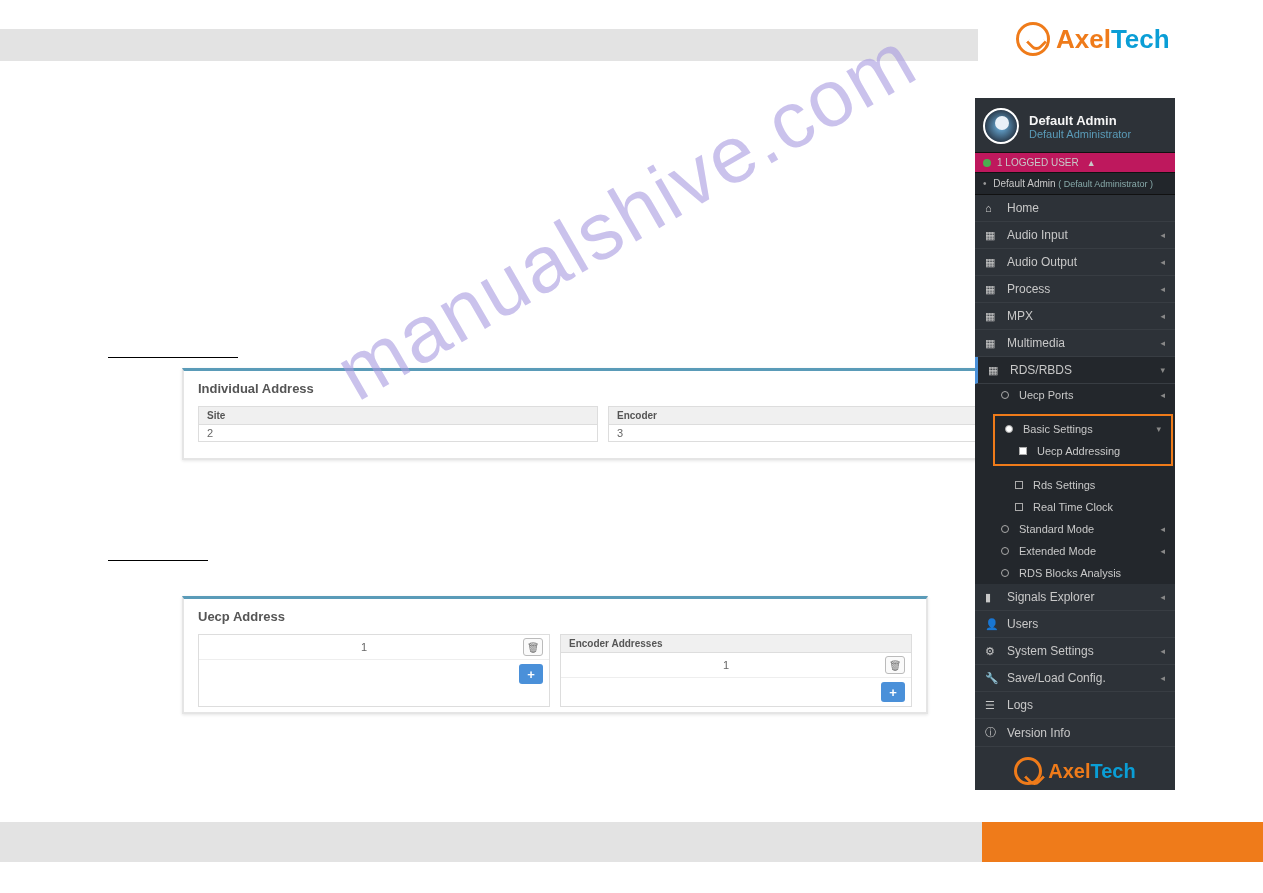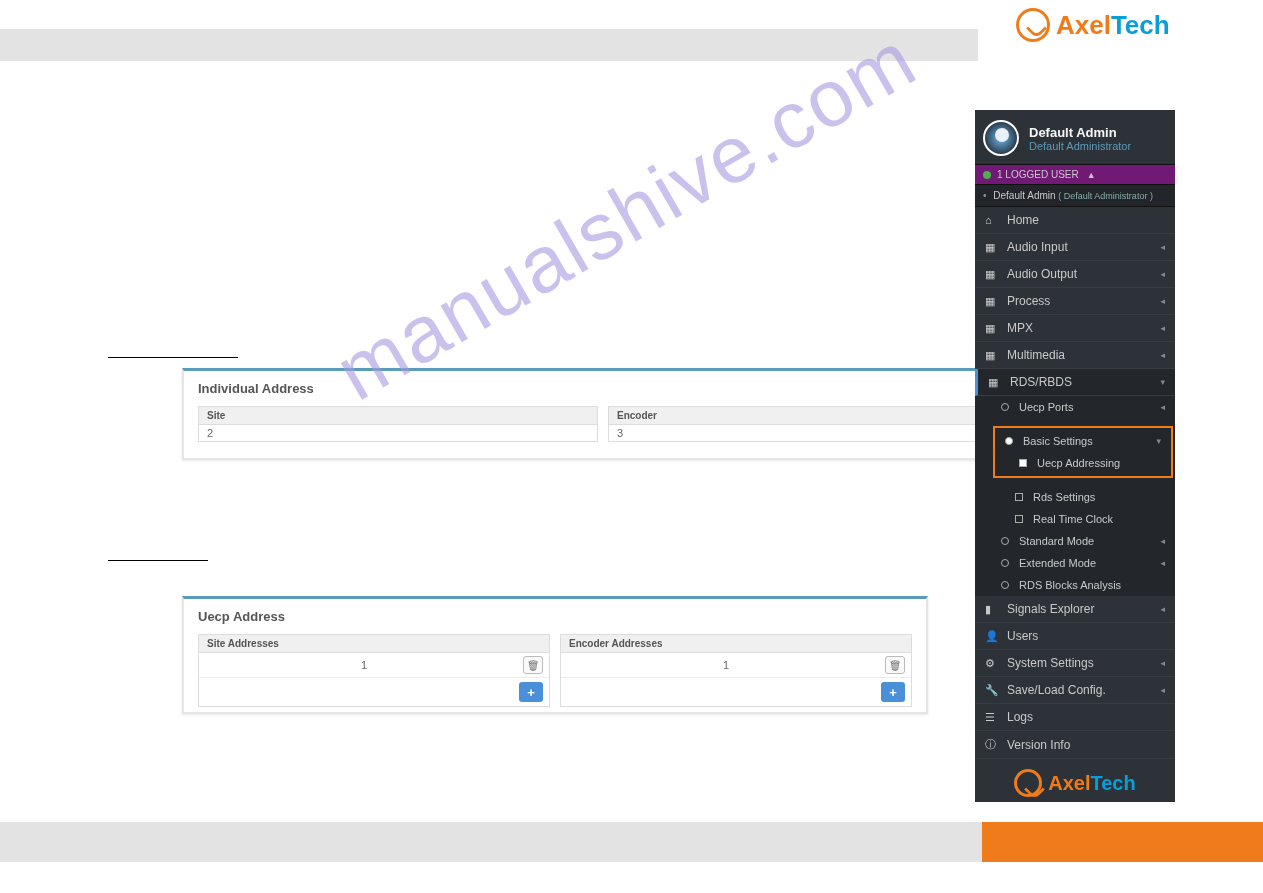--- a/index.html
+++ b/index.html
@@ -2,21 +2,21 @@
 <html><head>
 <meta charset="utf-8">
 <style>
   * { box-sizing: border-box; margin: 0; padding: 0; }
   body { font-family: Arial, sans-serif; background: #fff; position: relative; width: 1263px; height: 893px; overflow: hidden; }
 
   
   .top-gray-bar { position: absolute; top: 29px; left: 0; width: 978px; height: 32px; background: #e3e3e3; }
 
   
-  .logo { position: absolute; top: 8px; left: 1016px; display: flex; align-items: center; font-size: 26px; font-weight: bold; }
+  .logo { position: absolute; top: 22px; left: 1016px; display: flex; align-items: center; font-size: 26px; font-weight: bold; }
   .logo-icon { width: 34px; height: 34px; border: 3px solid #ef7b1a; border-radius: 50%; position: relative; margin-right: 6px; }
   .logo-icon::after { content: ""; position: absolute; width: 12px; height: 12px; border: 3px solid #ef7b1a; border-top: none; border-left: none; border-radius: 0 0 50% 0; top: 10px; left: 10px; transform: rotate(45deg); }
   .logo-axel { color: #ef7b1a; }
   .logo-tech { color: #0a9ed6; }
 
   
   .watermark { position: absolute; top: 170px; left: 300px; font-size: 80px; color: #a89ae0; opacity: 0.6; transform: rotate(-30deg); pointer-events: none; z-index: 5; font-weight: 500; letter-spacing: 2px; }
 
   
   .section-heading { position: absolute; border-bottom: 1px solid #000; width: 130px; }
@@ -34,27 +34,27 @@
   .field-value { border: 1px solid #ddd; border-top: none; padding: 2px 8px; font-size: 11px; color: #666; }
   .address-col { flex: 1; border: 1px solid #ddd; }
   .address-header { background: #f0f0f0; padding: 3px 8px; font-size: 10px; color: #555; font-weight: bold; border-bottom: 1px solid #ddd; }
   .address-row { display: flex; align-items: center; justify-content: space-between; padding: 3px 6px; border-bottom: 1px solid #eee; }
   .address-val { flex: 1; text-align: center; font-size: 11px; color: #666; }
   .trash-btn { width: 20px; height: 18px; border: 1px solid #bbb; background: #fafafa; border-radius: 3px; display: flex; align-items: center; justify-content: center; font-size: 10px; color: #666; cursor: pointer; }
   .plus-row { text-align: right; padding: 4px 6px; }
   .plus-btn { background: #4a90d9; color: #fff; border: none; width: 24px; height: 20px; border-radius: 3px; font-size: 13px; font-weight: bold; cursor: pointer; }
 
   
-  .sidebar { position: absolute; top: 110px; left: 975px; width: 200px; height: 692px; background: #2d3238; color: #c8c8c8; font-size: 12px; }
+  .sidebar { position: absolute; top: 98px; left: 975px; width: 200px; height: 692px; background: #2d3238; color: #c8c8c8; font-size: 12px; }
   .user-box { display: flex; align-items: center; padding: 10px 8px 8px; background: #2d3238; }
   .avatar { width: 36px; height: 36px; border-radius: 50%; background: radial-gradient(circle at center, #6fb8e8 0%, #2c3e50 70%); border: 2px solid #fff; margin-right: 10px; position: relative; }
   .avatar::after { content: ""; position: absolute; width: 14px; height: 14px; background: #e8f0f8; border-radius: 50%; top: 6px; left: 10px; }
   .user-name { font-weight: 700; font-size: 13px; color: #f5f5f5; }
   .user-role { font-size: 11px; color: #5a9bb8; }
-  .logged-bar { background: #701a75; padding: 4px 8px; font-size: 10px; display: flex; align-items: center; border-top: 1px solid #111; border-bottom: 1px solid #111; }
+  .logged-bar { background: #be185d; padding: 4px 8px; font-size: 10px; display: flex; align-items: center; border-top: 1px solid #111; border-bottom: 1px solid #111; }
   .status-dot { width: 8px; height: 8px; background: #4caf50; border-radius: 50%; margin-right: 6px; }
   .logged-bar .arrow { margin-left: 8px; font-size: 9px; }
   .logged-detail { background: #22262b; padding: 5px 8px; font-size: 10px; border-bottom: 1px solid #111; }
   .logged-detail .bullet { color: #999; margin-right: 4px; }
   .logged-detail .role { color: #8aa; font-size: 9px; }
   .nav { list-style: none; }
   .nav-item { display: flex; align-items: center; padding: 6px 10px; border-bottom: 1px solid #383d43; cursor: pointer; position: relative; }
   .nav-icon { width: 14px; display: inline-block; margin-right: 8px; font-size: 11px; }
   .nav-label { flex: 1; }
   .nav-caret { font-size: 9px; color: #888; }
@@ -99,21 +99,20 @@
       <div class="field-header">Encoder</div>
       <div class="field-value">3</div>
     </div>
   </div>
 </div>
 
 <div class="panel-card panel-2">
   <div class="panel-title">Uecp Address</div>
   <div class="panel-body">
     <div class="address-col">
-      <div class="address-header">Site Addresses</div>
       <div class="address-row">
         <span class="address-val">1</span>
         <button class="trash-btn">🗑</button>
       </div>
       <div class="plus-row">
         <button class="plus-btn">+</button>
       </div>
     </div>
     <div class="address-col">
       <div class="address-header">Encoder Addresses</div>

